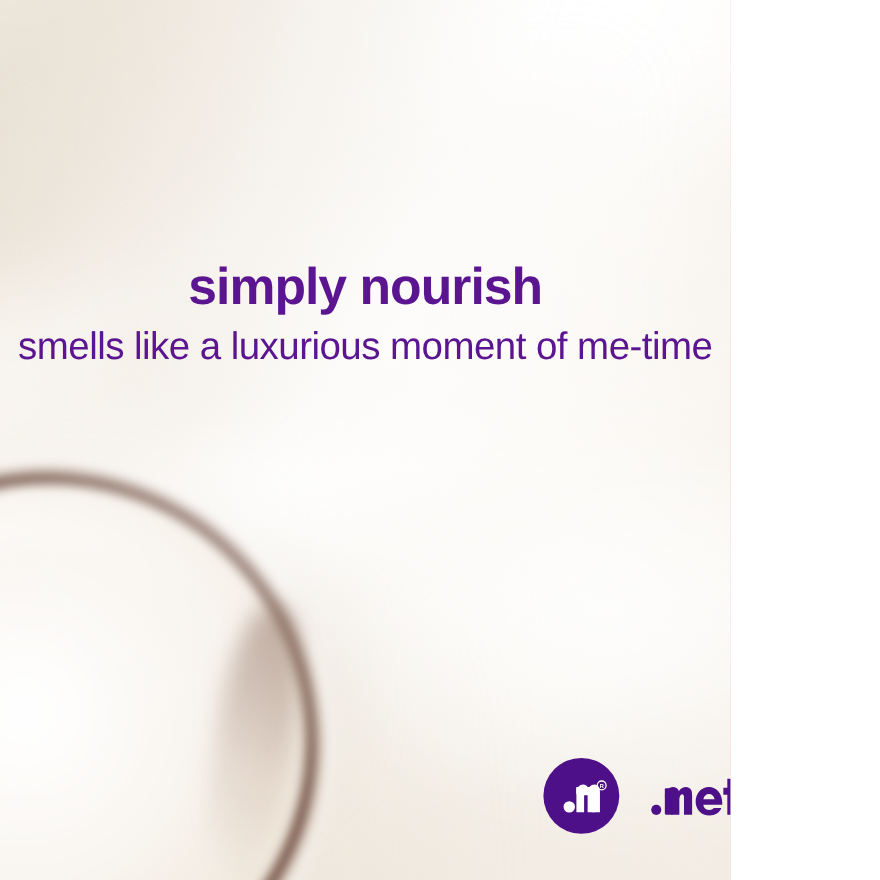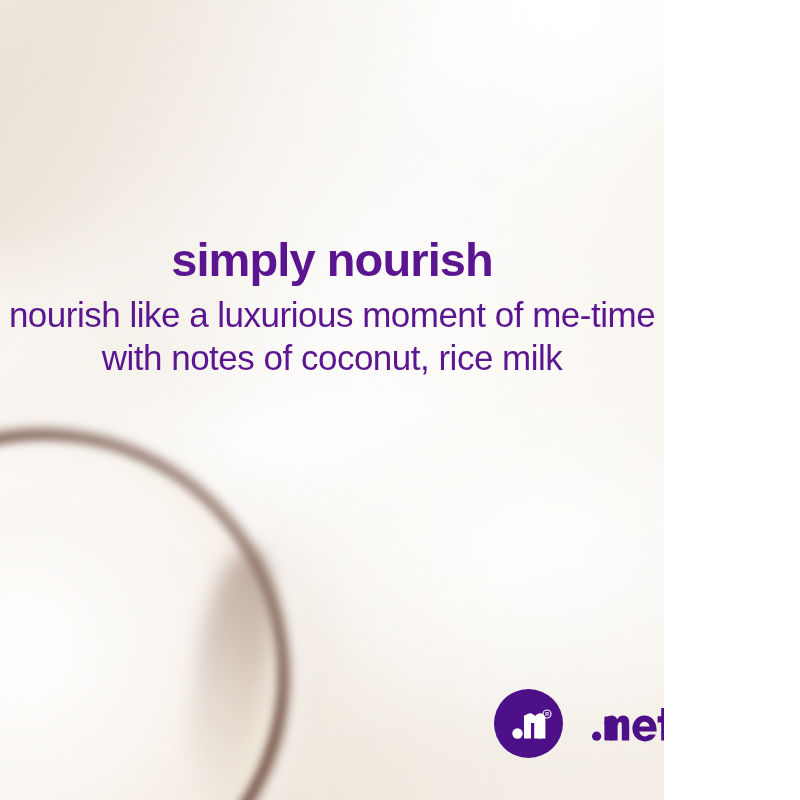--- a/index.html
+++ b/index.html
@@ -206,22 +206,21 @@
     </div>
     <div class="coconut-husk"></div>
 
     <div class="bg-haze"></div>
   </div>
 
   <div class="copy">
     <h1 class="headline">simply nourish</h1>
 
     <p class="subcopy">
-      <span class="line">nourish like a luxurious moment of me-time</span>
-      <span class="line">with notes of coconut, rice milk</span>
+      <span class="line">smells like a luxurious moment of me-time</span>
     </p>
   </div>
 
   <div class="logo-lockup">
 
     <div class="logo-mark">
       <svg width="69" height="69" viewBox="0 0 69 69" aria-hidden="true">
 
         <circle cx="23.5" cy="44.5" r="5.2" fill="#ffffff"></circle>
 

